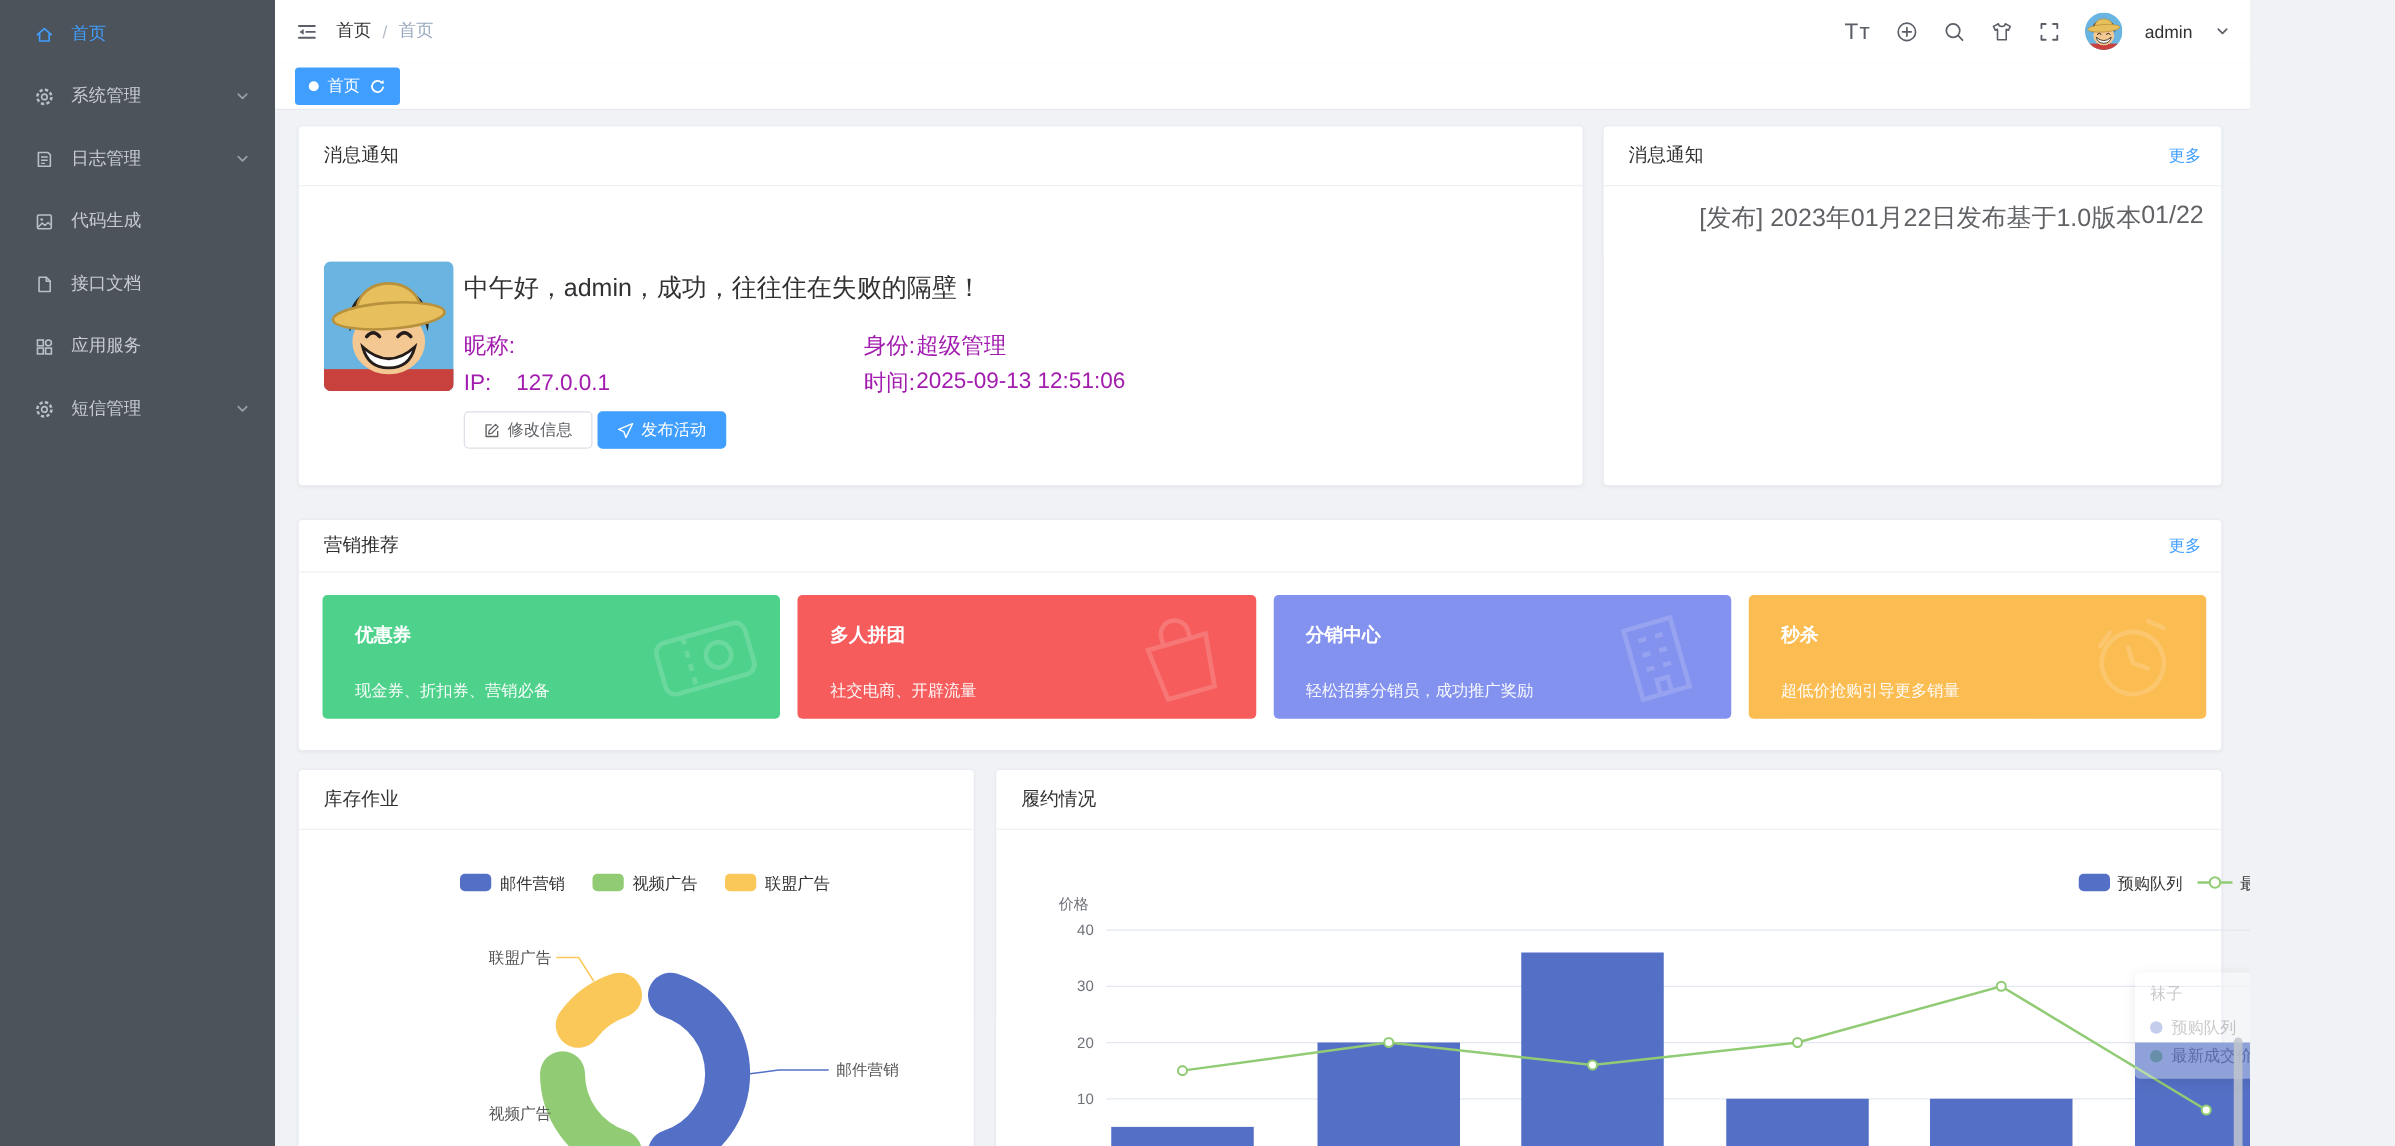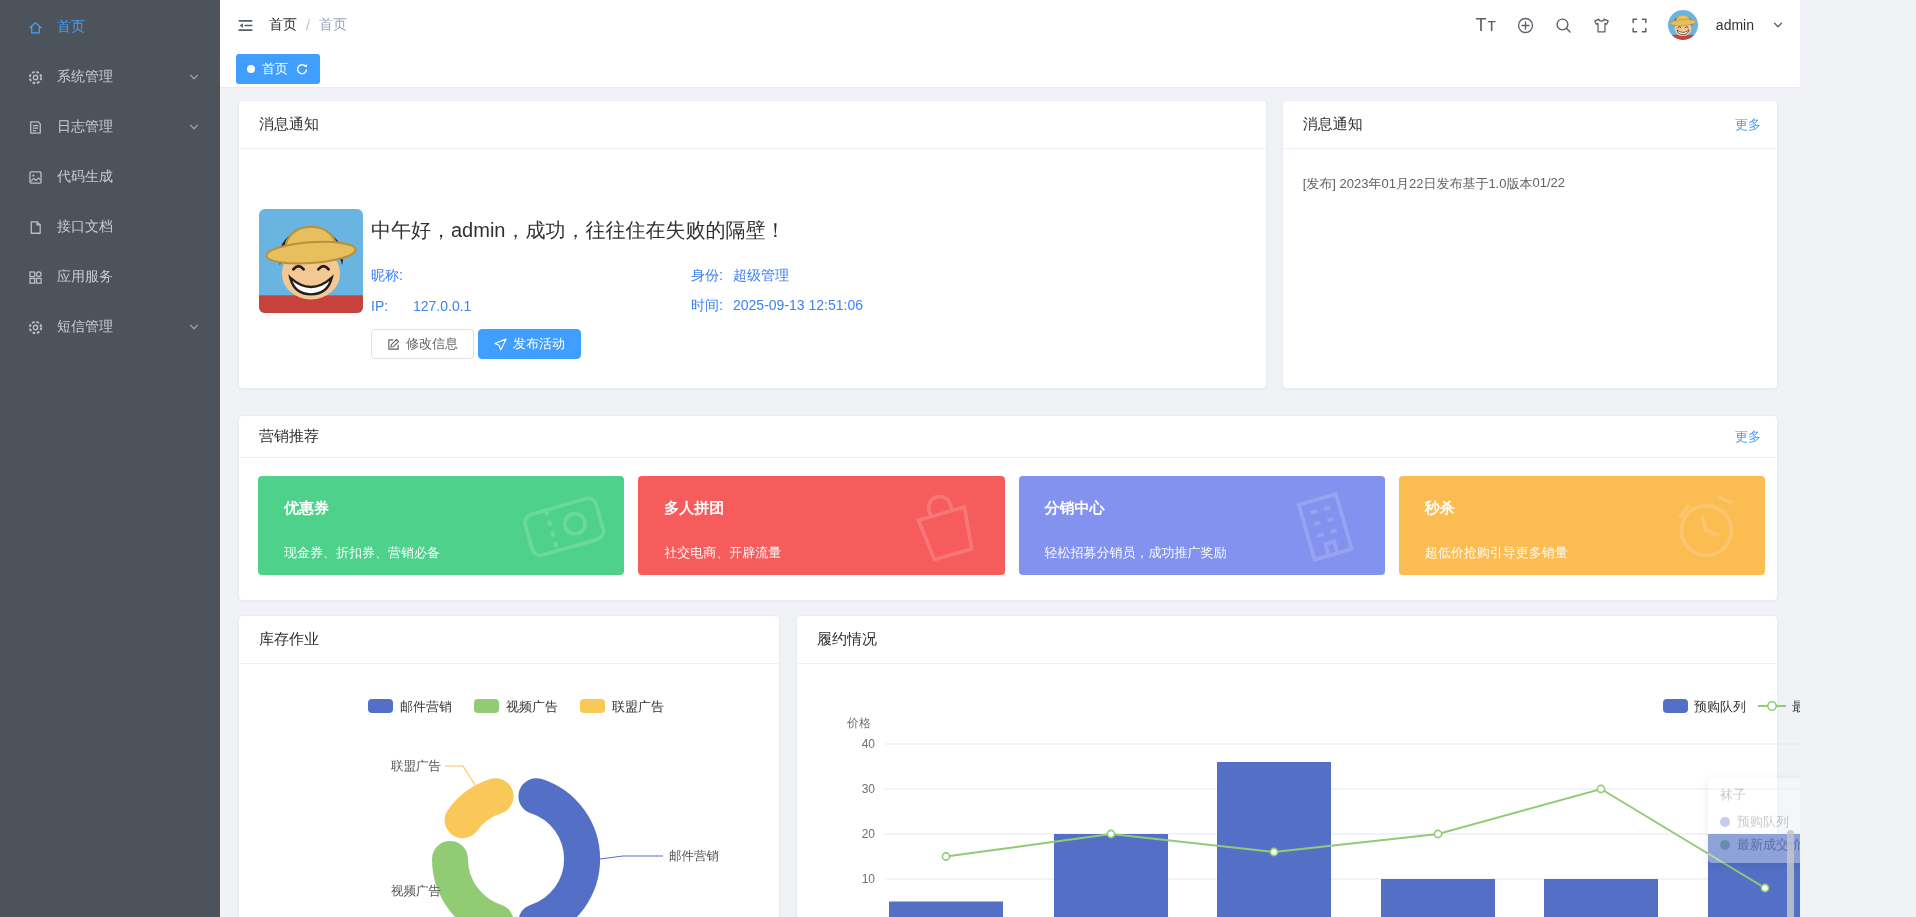--- a/index.html
+++ b/index.html
@@ -48,29 +48,29 @@
   .card-marketing .card-header{height:42px}
   .row3{margin-top:14px;display:flex;gap:16px}
   .card-inventory{width:542px;height:420px}
   .card-fulfillment{flex:1;height:420px}
   
   .ws-body{position:relative;height:241px}
   .ws-avatar{position:absolute;left:20px;top:60px;width:104px;height:104px;border-radius:6px;overflow:hidden}
   .ws-avatar svg{display:block;width:104px;height:104px}
   .ws-greeting{position:absolute;left:132px;top:68px;font-size:20px;color:#303133}
   .ws-fields{position:absolute;left:132px;top:112px;display:grid;grid-template-columns:320px auto;grid-auto-rows:30px;align-items:center}
-  .ws-field{display:flex;font-size:14px;color:#3b82f6}
+  .ws-field{display:flex;font-size:18px;color:#a21caf}
   .ws-field .f-label{min-width:42px}
   .ws-field .f-value{margin-left:0}
   .ws-buttons{position:absolute;left:132px;top:180px;display:flex;gap:4px}
   .btn{height:30px;display:inline-flex;align-items:center;gap:6px;padding:0 15px;border-radius:4px;font-size:13px;cursor:pointer;border:1px solid #dcdfe6;background:#fff;color:#606266}
   .btn.primary{background:#409eff;border-color:#409eff;color:#fff}
   .btn .b-icon{display:flex;align-items:center}
   
-  .notice-item{display:flex;justify-content:flex-start;padding:0 14px 0 20px;margin-top:26px;font-size:13px;color:#606266}
+  .notice-item{display:flex;justify-content:flex-end;padding:0 14px 0 20px;margin-top:12px;font-size:20px;color:#606266}
   .notice-date{color:#606266}
   
   .mk-body{display:flex;gap:14px;padding:18px 12px 0 19px}
   .mk-card{flex:1;height:99px;border-radius:4px;position:relative;color:#fff;padding:23px 0 0 26px;overflow:hidden;cursor:pointer}
   .mk-title{font-size:15px;font-weight:600}
   .mk-desc{margin-top:26px;font-size:13px;opacity:.95}
   .mk-mark{position:absolute;right:14px;top:4px;width:92px;height:92px;opacity:.16;transform:rotate(-16deg)}
   .mk-mark svg{width:92px;height:92px}
   
   .chart-box{position:absolute;left:0;top:48px}

